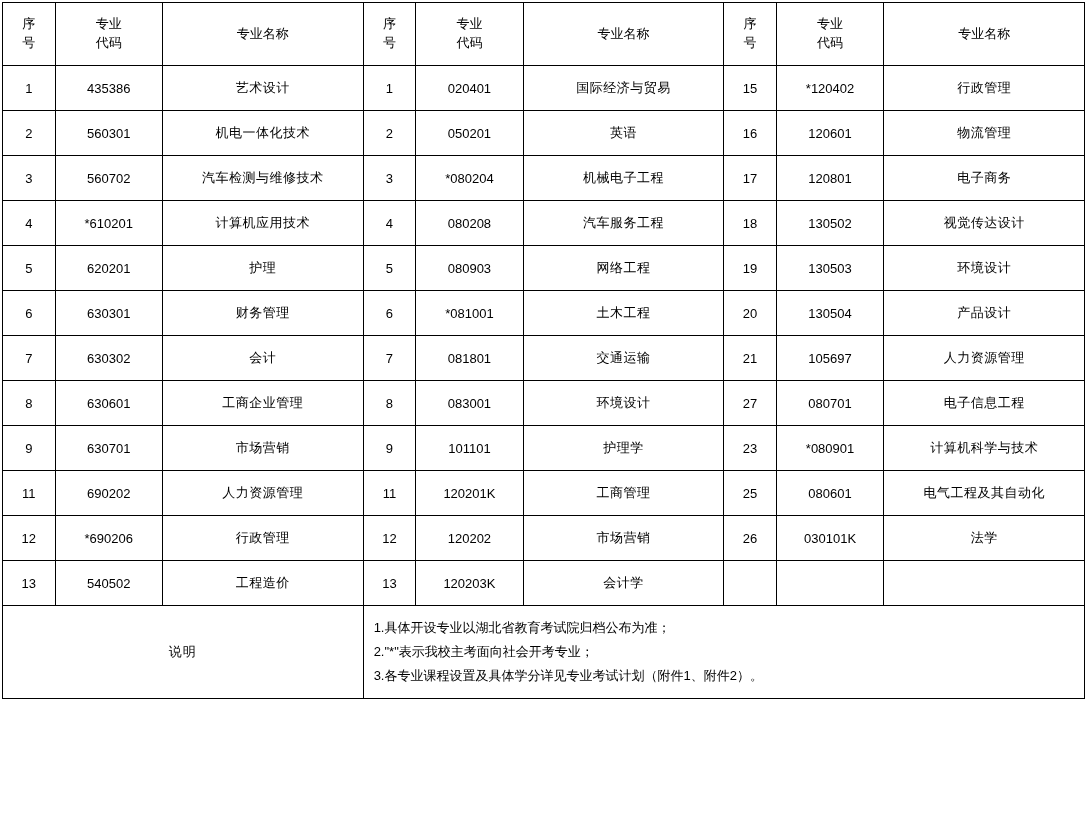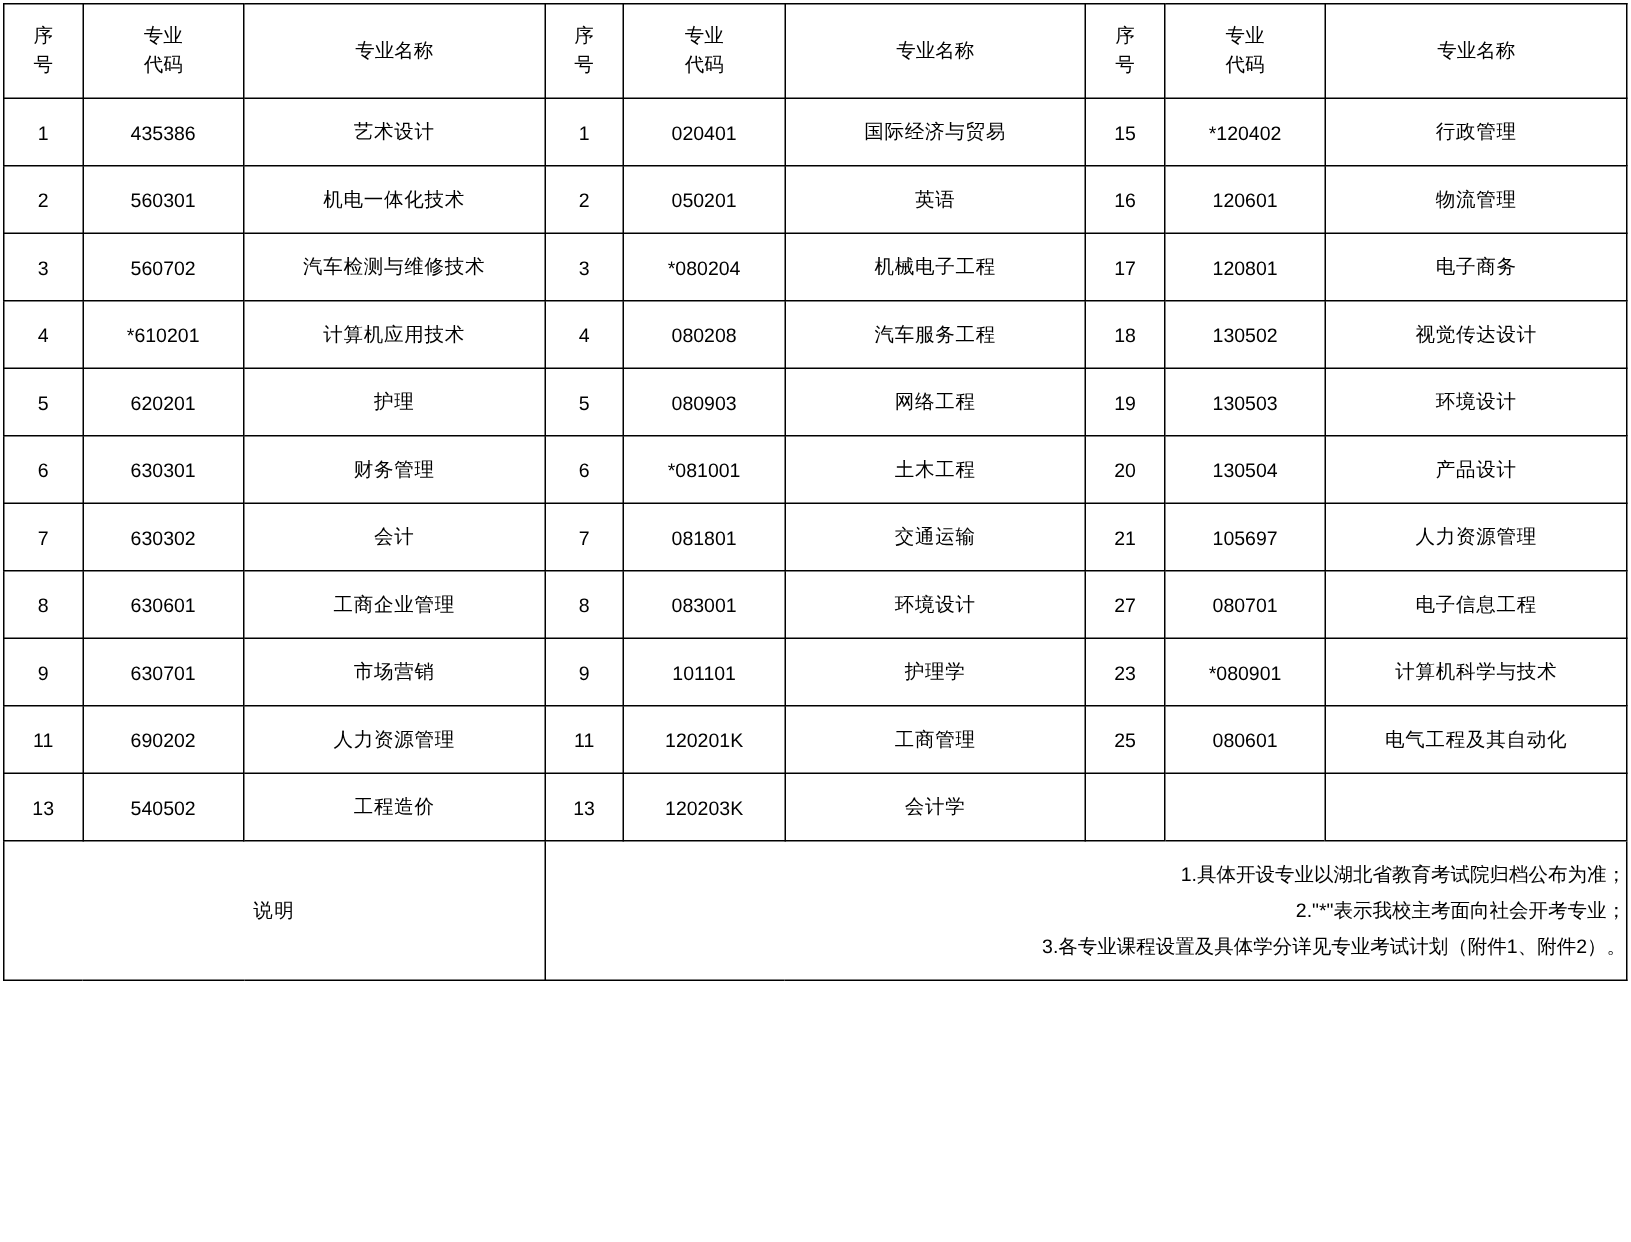--- a/index.html
+++ b/index.html
@@ -56,21 +56,21 @@
     height: 92px;
     font-size: 13px;
     letter-spacing: 1px;
   }
   .note-body {
     text-align: left !important;
     padding: 8px 0 8px 10px !important;
     font-size: 12.5px;
     line-height: 1.85;
   }
-  .note-body div { white-space: nowrap; text-align: right; }
+  .note-body div { white-space: nowrap; }
 </style>
 </head>
 <body>
 
 <table class="major-table">
   <colgroup>
     <col class="c-seq">
       <col class="c-code">
       <col class="c-name">
     <col class="c-seq">
@@ -196,20 +196,31 @@
         <td>690202</td>
         <td class="name-cell">人力资源管理</td>
         <td>11</td>
         <td>120201K</td>
         <td class="name-cell">工商管理</td>
         <td>25</td>
         <td>080601</td>
         <td class="name-cell">电气工程及其自动化</td>
       </tr>
       <tr class="data-row">
+        <td>12</td>
+        <td>*690206</td>
+        <td class="name-cell">行政管理</td>
+        <td>12</td>
+        <td>120202</td>
+        <td class="name-cell">市场营销</td>
+        <td>26</td>
+        <td>030101K</td>
+        <td class="name-cell">法学</td>
+      </tr>
+      <tr class="data-row">
         <td>13</td>
         <td>540502</td>
         <td class="name-cell">工程造价</td>
         <td>13</td>
         <td>120203K</td>
         <td class="name-cell">会计学</td>
         <td class="empty-cell" style="border-top: 1px solid rgb(0, 0, 0);"></td>
         <td class="empty-cell" style="border-top: 1px solid rgb(0, 0, 0);"></td>
         <td class="empty-cell" style="border-top: 1px solid rgb(0, 0, 0);"></td>
       </tr>

